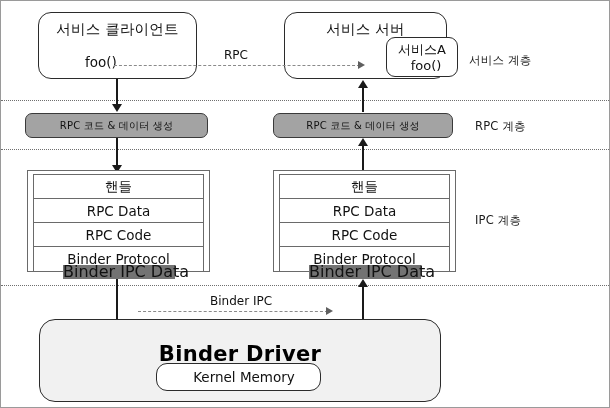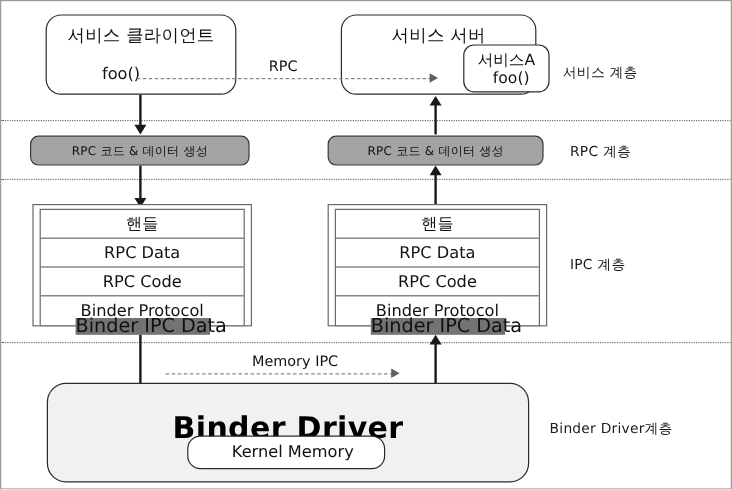--- a/index.html
+++ b/index.html
@@ -112,21 +112,21 @@
   .driver-box{
     position:absolute;
     border:1.7px solid #2b2b2b;
     border-radius:16px;
     background:#f1f1f1;
     box-sizing:border-box;
   }
   .driver-title{
     position:absolute;left:0;right:0;top:22px;
     text-align:center;
-    font-size:25px;font-weight:bold;color:#000;
+    font-size:21px;font-weight:bold;color:#000;
     letter-spacing:.3px;
   }
   .kmem-box{
     position:absolute;
     border:1.6px solid #2b2b2b;
     border-radius:11px;
     background:#ffffff;
     box-sizing:border-box;
     font-size:13.5px;color:#111;
   }
@@ -177,21 +177,20 @@
 
 <div id="stage">
 
   <div class="sep" style="top:99px;"></div>
   <div class="sep" style="top:148px;"></div>
   <div class="sep" style="top:284px;"></div>
 
   <div class="layer-label" style="left:468px;top:52px;">서비스 계층</div>
   <div class="layer-label" style="left:474px;top:118px;">RPC 계층</div>
   <div class="layer-label" style="left:474px;top:212px;">IPC 계층</div>
-  <div class="layer-label" style="left:457px;top:349px;">Binder Driver계층</div>
 
   <div class="proc-box" style="left:37px;top:11px;width:159px;height:67px;">
     <div class="proc-title">서비스 클라이언트</div>
     <div class="proc-foo" style="left:46px;top:41px;">foo()</div>
   </div>
 
   <div class="proc-box" style="left:283px;top:11px;width:163px;height:67px;">
     <div class="proc-title">서비스 서버</div>
 
     <div class="svc-a" style="left:74px;top:24px;width:72px;height:40px;margin-left:27px;">
@@ -245,21 +244,21 @@
   <div class="vline" style="left:115px;top:278px;height:99px;"></div>
   <div class="hline" style="left:115px;top:376px;width:33px;"></div>
   <div class="arrow-right" style="left:146px;top:372px;"></div>
 
   <div class="hline" style="left:320px;top:376px;width:42px;"></div>
   <div class="vline" style="left:361px;top:285px;height:92px;"></div>
   <div class="arrow-up" style="left:357px;top:278px;"></div>
 
   <div class="dashline" style="left:137px;top:310px;width:190px;"></div>
   <div class="arrow-right-sm" style="left:325px;top:306px;"></div>
-  <div class="dashlabel" style="left:205px;top:293px;">Memory IPC</div>
+  <div class="dashlabel" style="left:205px;top:293px;">Binder IPC</div>
 
   <div class="driver-box" style="left:38px;top:318px;width:402px;height:83px;">
     <div class="driver-title">Binder Driver</div>
   </div>
 
   <div class="kmem-box ctr" style="left:155px;top:362px;width:165px;height:28px;padding-left:11px;">Kernel Memory</div>
 
 </div>
 
 </body></html>

